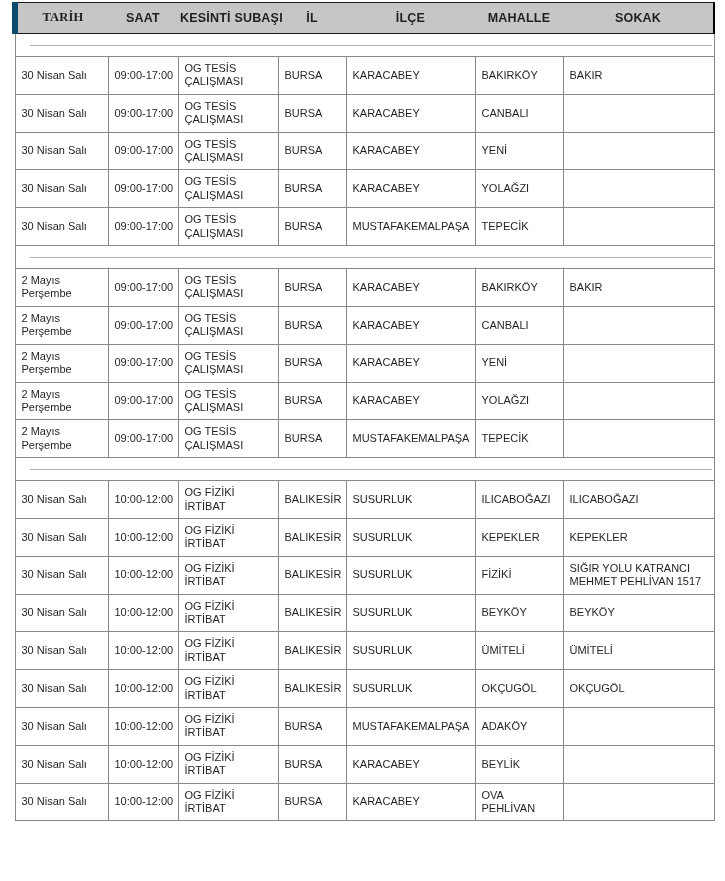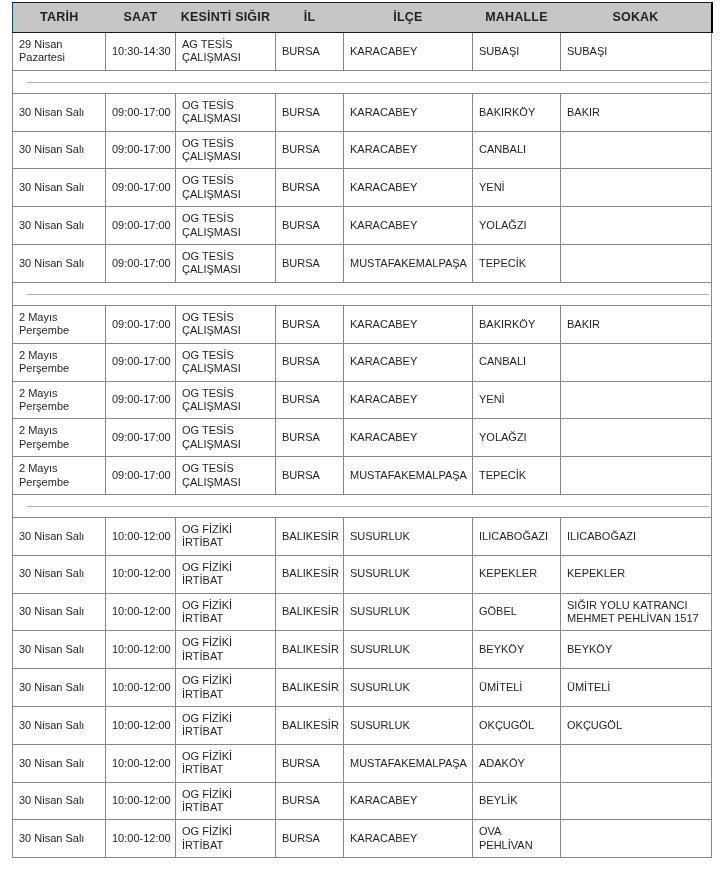--- a/index.html
+++ b/index.html
@@ -45,21 +45,21 @@
     border-right: none;
     font-size: 12.5px;
     font-weight: bold;
     letter-spacing: 0.2px;
     color: #231f20;
     text-align: center;
     padding: 7px 2px 8px 2px;
     white-space: nowrap;
     vertical-align: middle;
   }
-  thead th.first { border-left: 1px solid #0c4a6e; }
+  thead th.first { border-left: 6px solid #0c4a6e; font-family: Liberation Serif, serif; }
   thead th.last  { border-right: 2px solid #000000; }
 
   tbody td {
     border: 1px solid #878787;
     font-size: 11px;
     color: #231f20;
     padding: 5px 5px 5px 6px;
     vertical-align: middle;
     line-height: 1.22;
     overflow: visible;
@@ -103,37 +103,28 @@
         <col class="c-neden">
         <col class="c-il">
       <col class="c-ilce">
         <col class="c-mahalle">
         <col class="c-sokak">
     </colgroup>
     <thead>
       <tr id="head-row">
           <th class="first">TARİH</th>
           <th>SAAT</th>
-          <th>KESİNTİ SIĞIR</th>
+          <th>KESİNTİ SUBAŞI</th>
           <th>İL</th>
           <th>İLÇE</th>
           <th>MAHALLE</th>
           <th class="last">SOKAK</th>
         </tr>
     </thead>
     <tbody id="body">
-        <tr class="data-row">
-          <td class="c-tarih-cell wrap">29 Nisan Pazartesi</td>
-          <td class="c-saat-cell">10:30-14:30</td>
-          <td class="c-neden-cell wrap">AG TESİS ÇALIŞMASI</td>
-          <td class="c-il-cell">BURSA</td>
-          <td class="c-ilce-cell">KARACABEY</td>
-          <td class="c-mahalle-cell wrap">SUBAŞI</td>
-          <td class="c-sokak-cell wrap">SUBAŞI</td>
-        </tr>
         <tr class="spacer-row">
           <td colspan="7">
             <div class="rule"></div>
           </td>
         </tr>
         <tr class="data-row">
           <td class="c-tarih-cell wrap">30 Nisan Salı</td>
           <td class="c-saat-cell">09:00-17:00</td>
           <td class="c-neden-cell wrap">OG TESİS ÇALIŞMASI</td>
           <td class="c-il-cell">BURSA</td>
@@ -249,21 +240,21 @@
           <td class="c-ilce-cell">SUSURLUK</td>
           <td class="c-mahalle-cell wrap">KEPEKLER</td>
           <td class="c-sokak-cell wrap">KEPEKLER</td>
         </tr>
         <tr class="data-row">
           <td class="c-tarih-cell wrap">30 Nisan Salı</td>
           <td class="c-saat-cell">10:00-12:00</td>
           <td class="c-neden-cell wrap">OG FİZİKİ İRTİBAT</td>
           <td class="c-il-cell">BALIKESİR</td>
           <td class="c-ilce-cell">SUSURLUK</td>
-          <td class="c-mahalle-cell wrap">GÖBEL</td>
+          <td class="c-mahalle-cell wrap">FİZİKİ</td>
           <td class="c-sokak-cell wrap">SIĞIR YOLU KATRANCI MEHMET PEHLİVAN 1517</td>
         </tr>
         <tr class="data-row">
           <td class="c-tarih-cell wrap">30 Nisan Salı</td>
           <td class="c-saat-cell">10:00-12:00</td>
           <td class="c-neden-cell wrap">OG FİZİKİ İRTİBAT</td>
           <td class="c-il-cell">BALIKESİR</td>
           <td class="c-ilce-cell">SUSURLUK</td>
           <td class="c-mahalle-cell wrap">BEYKÖY</td>
           <td class="c-sokak-cell wrap">BEYKÖY</td>

